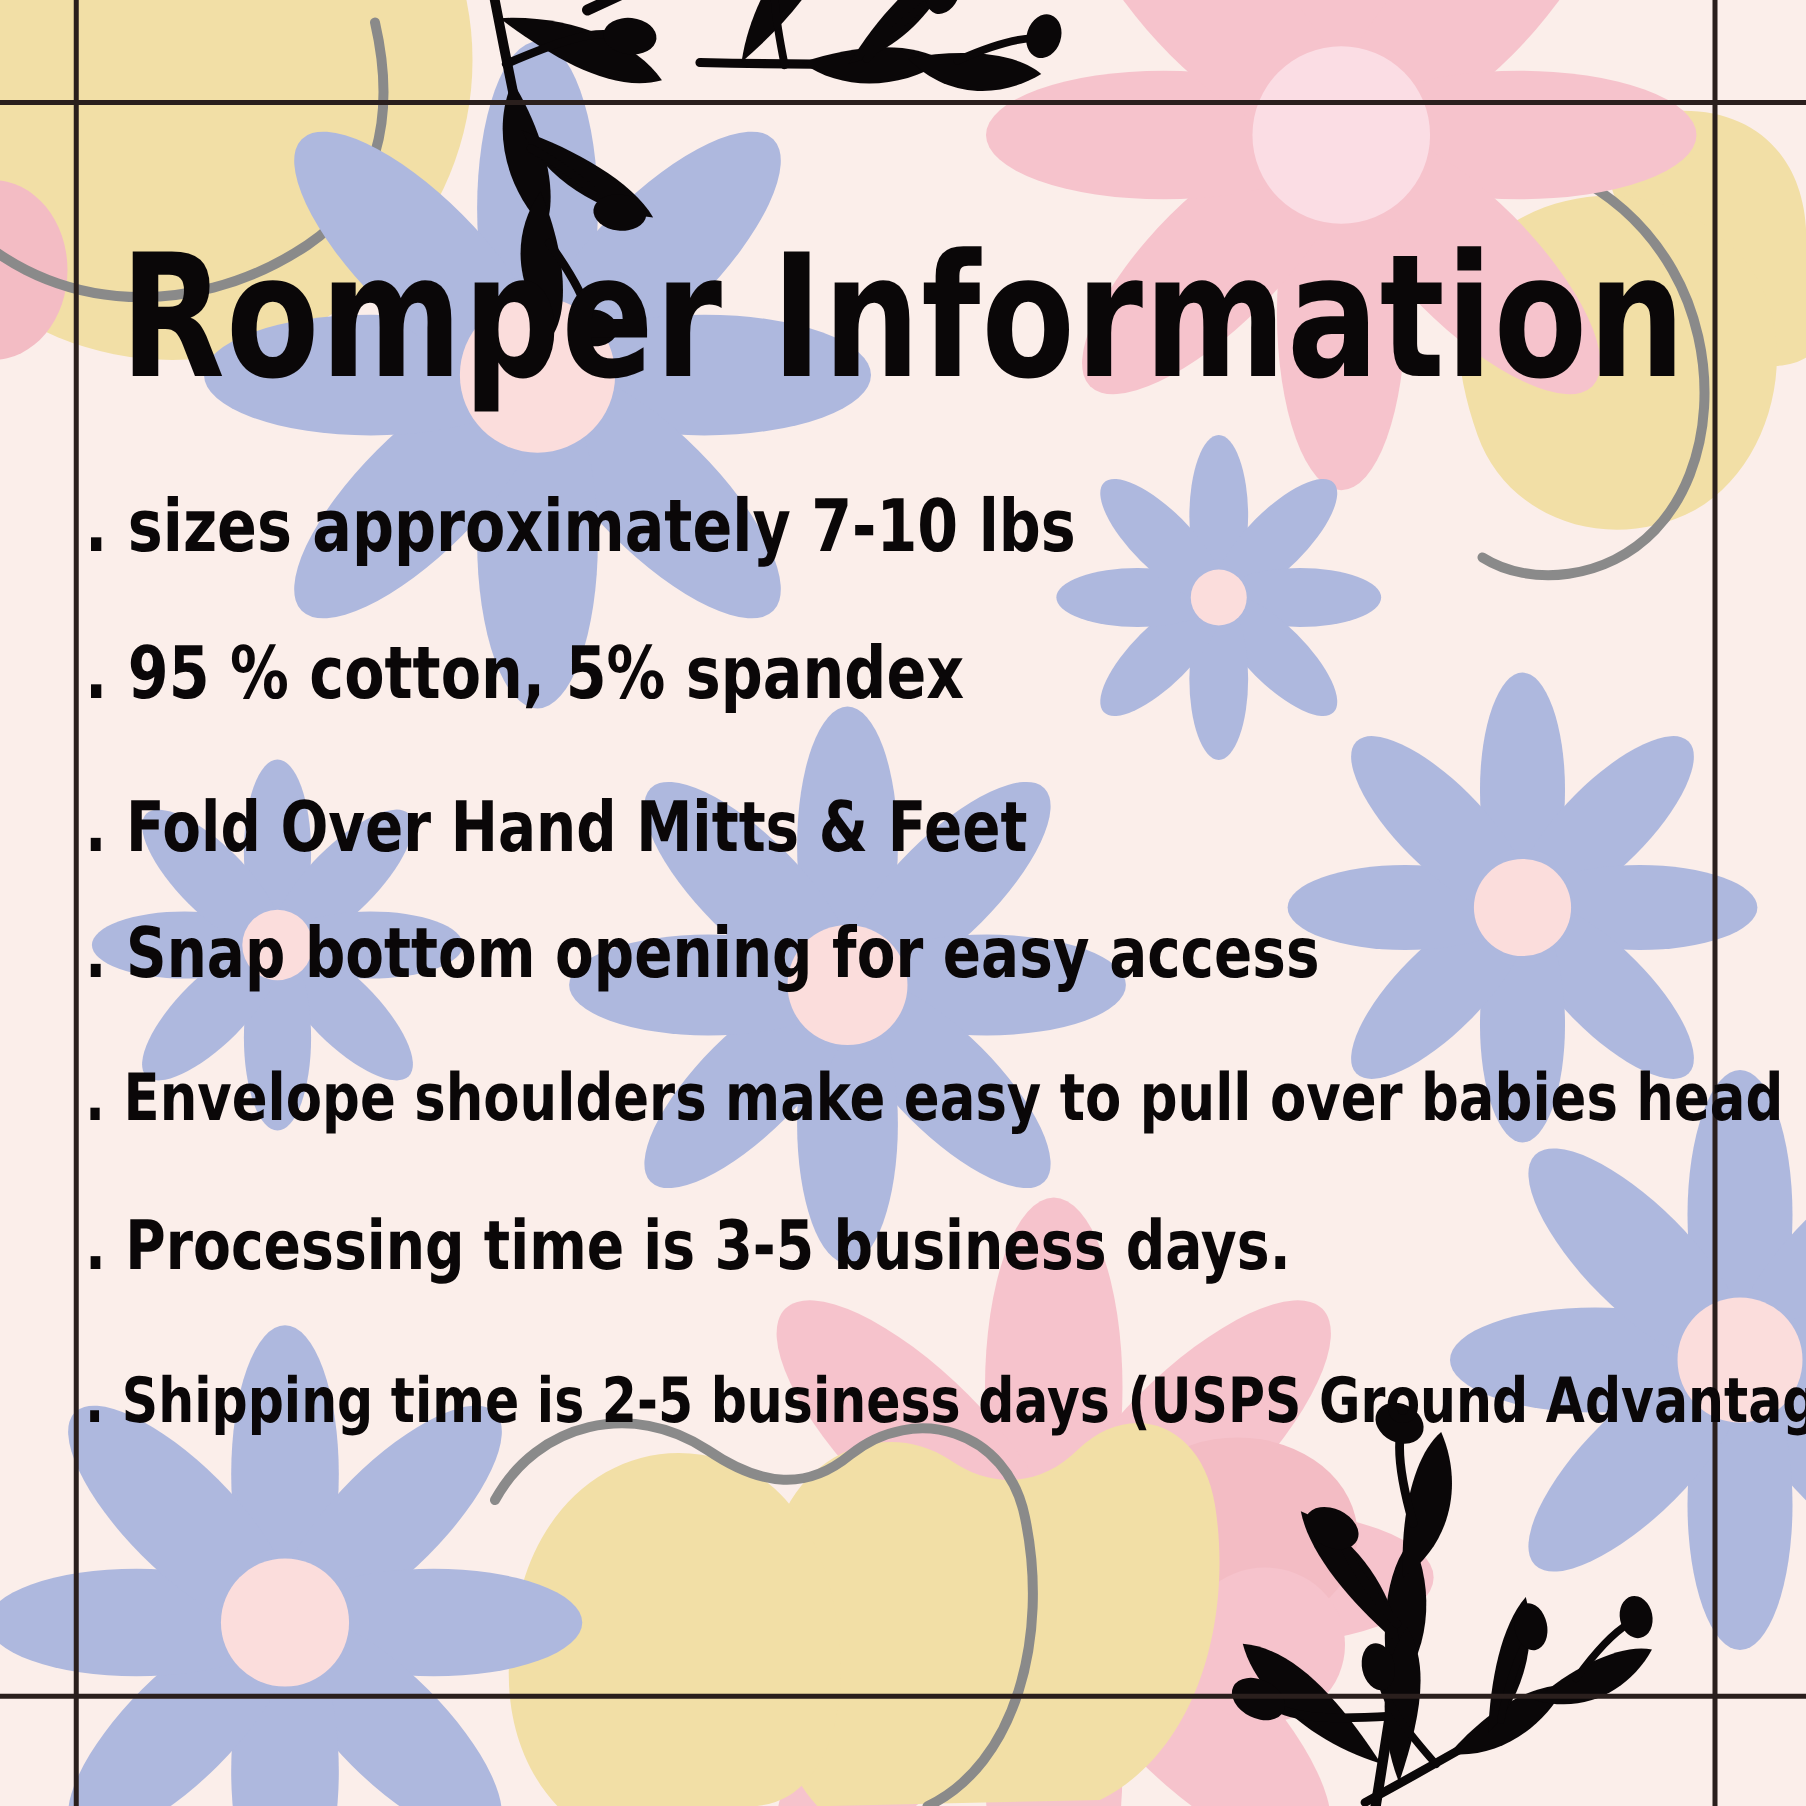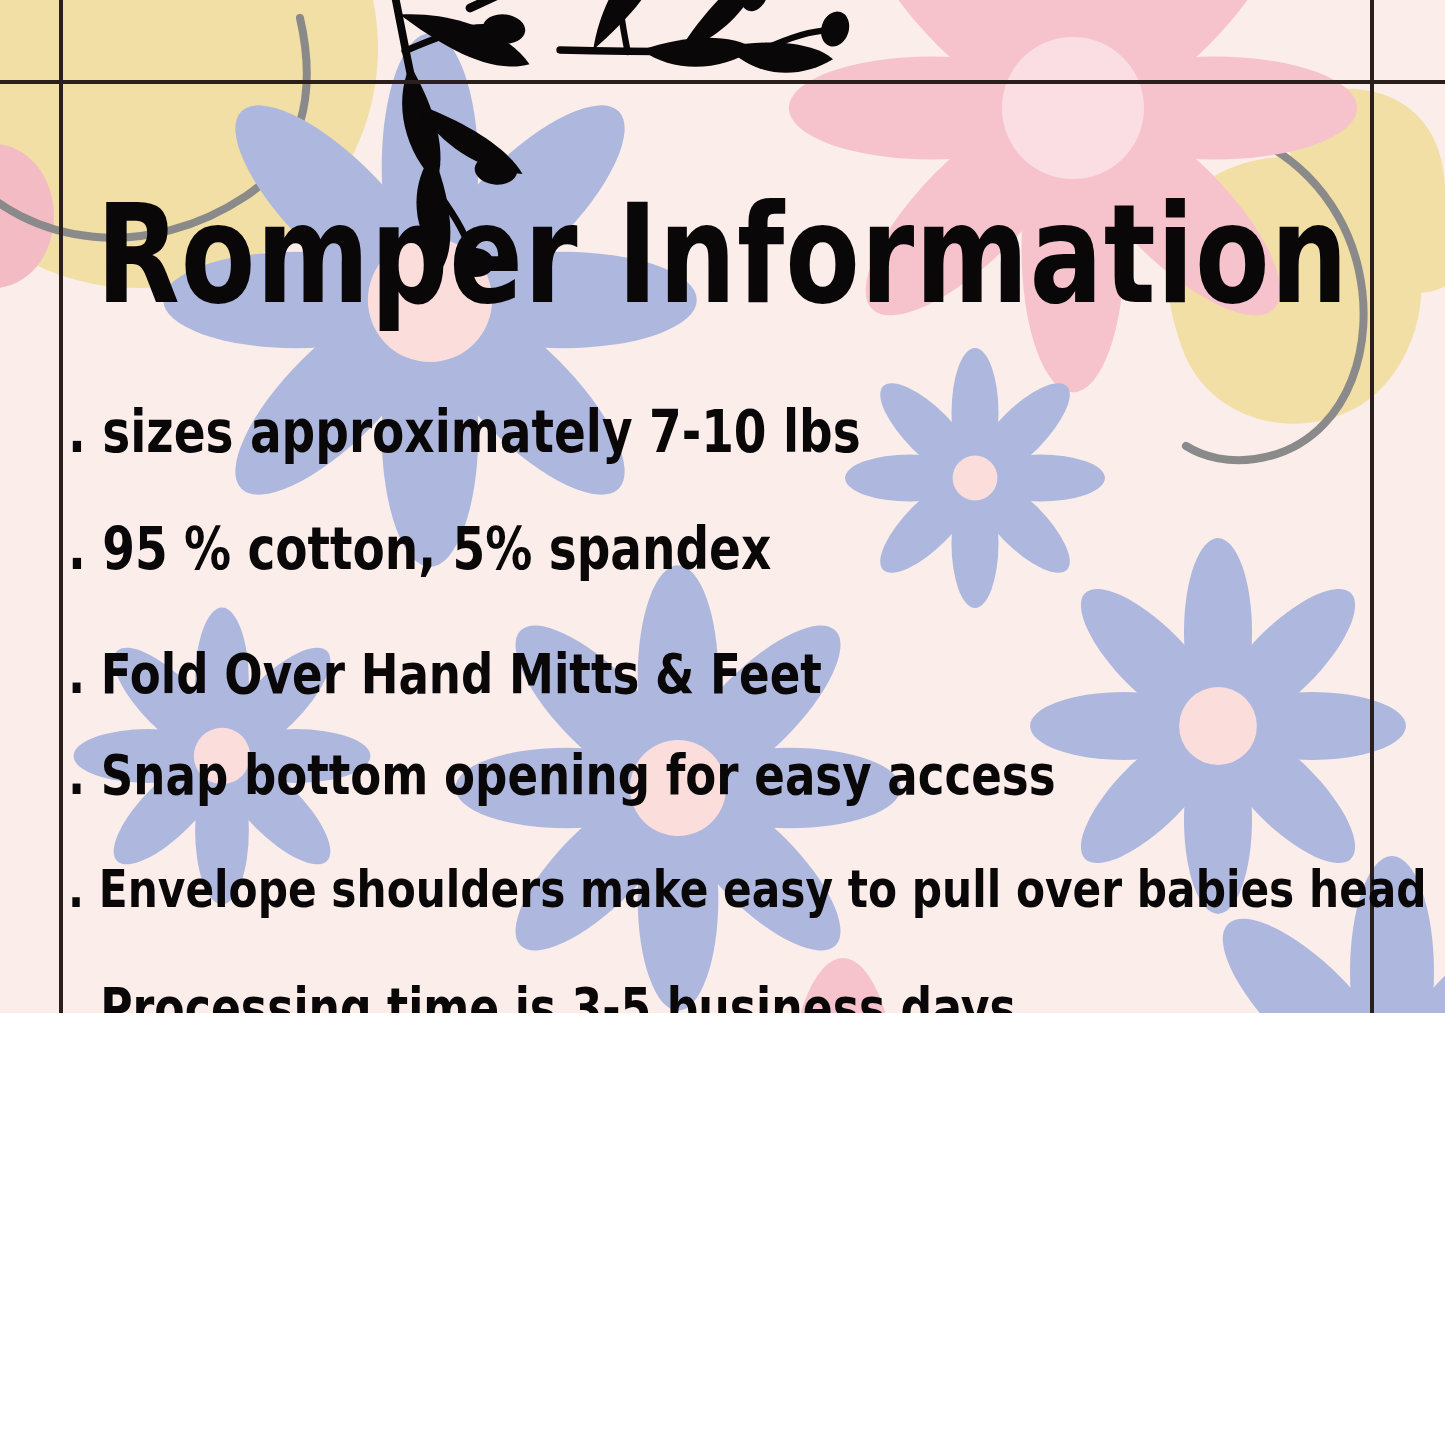--- a/index.html
+++ b/index.html
@@ -4,21 +4,21 @@
 <title>Romper Information</title>
 <style>
   html, body {
     margin: 0;
     padding: 0;
     background: #ffffff;
   }
   #poster {
     position: relative;
     width: 1445px;
-    height: 1013px;
+    height: 1445px;
     overflow: hidden;
     background: #FBEEEA;
     font-family: "DejaVu Sans", sans-serif;
   }
   #bg-art {
     position: absolute;
     inset: 0;
     width: 1445px;
     height: 1445px;
     pointer-events: none;
@@ -47,21 +47,21 @@
     line-height: 1.0;
     letter-spacing: 1px;
     color: #0a0708;
     transform: scaleY(1.22) scaleX(0.97);
     transform-origin: center top;
     white-space: nowrap;
   }
   #bullet-list {
     position: absolute;
     left: 68px;
-    top: 409px;
+    top: 398px;
     width: 1350px;
     list-style: none;
     margin: 0;
     padding: 0;
   }
   .bullet-item {
     color: #0a0708;
     font-family: "DejaVu Sans", sans-serif;
     font-weight: 700;
     white-space: nowrap;

